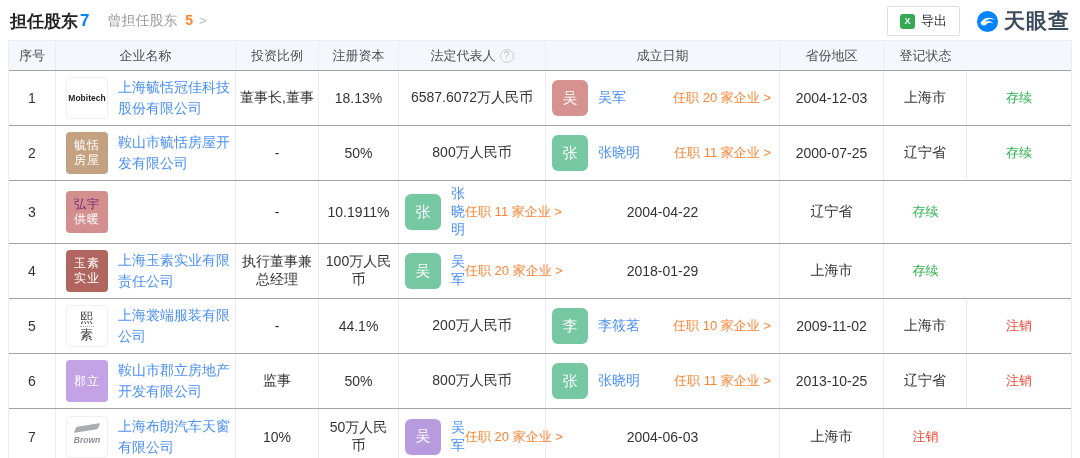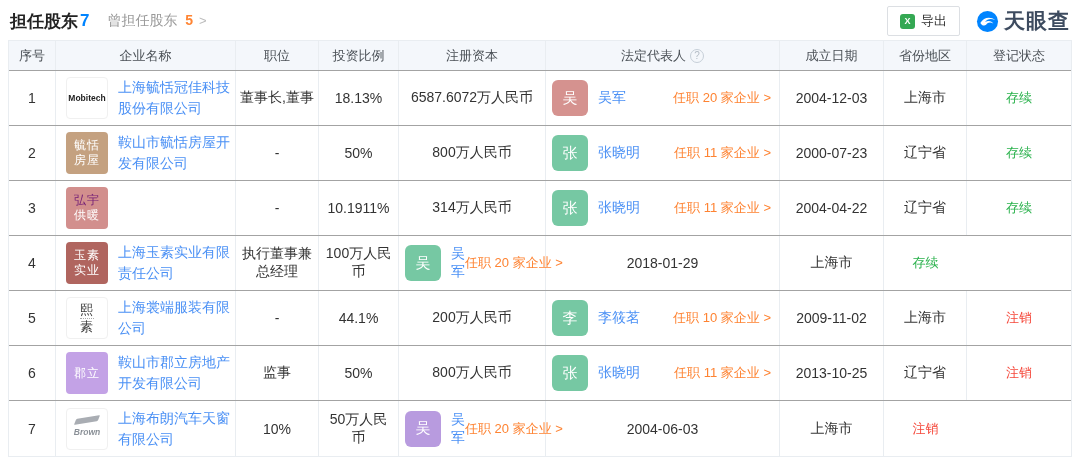--- a/index.html
+++ b/index.html
@@ -90,21 +90,20 @@
         <span class="brand-text">天眼查</span>
       </div>
     </div>
   </div>
 
   <div class="table">
 
     <div class="tr head">
       <div class="td c1">序号</div>
       <div class="td c2">企业名称</div>
-      <div class="td c3">职位</div>
       <div class="td c4">投资比例</div>
       <div class="td c5">注册资本</div>
       <div class="td c6">
         <span>法定代表人</span>
         <span class="qicon"></span>
       </div>
       <div class="td c7">成立日期</div>
       <div class="td c8">省份地区</div>
       <div class="td c9">登记状态</div>
     </div>
@@ -141,36 +140,35 @@
         <a class="clink">鞍山市毓恬房屋开发有限公司</a>
       </div>
       <div class="td c3">-</div>
       <div class="td c4">50%</div>
       <div class="td c5">800万人民币</div>
       <div class="td c6">
         <span class="avatar" style="background: rgb(118, 200, 163);">张</span>
         <a class="rname">张晓明</a>
         <a class="offices">任职 11 家企业 &gt;</a>
       </div>
-      <div class="td c7">2000-07-23</div>
+      <div class="td c7">2000-07-25</div>
       <div class="td c8">辽宁省</div>
       <div class="td c9" style="color: rgb(43, 178, 77);">存续</div>
     </div>
 
     <div class="tr">
       <div class="td c1">3</div>
       <div class="td c2">
         <div class="logo" style="background: rgb(210, 143, 141);">
           <span class="ll" style="color: #701a75;">弘宇</span>
           <span class="ll" style="color: rgb(255, 255, 255);">供暖</span>
         </div>
       </div>
       <div class="td c3">-</div>
       <div class="td c4">10.1911%</div>
-      <div class="td c5">314万人民币</div>
       <div class="td c6">
         <span class="avatar" style="background: rgb(118, 200, 163);">张</span>
         <a class="rname">张晓明</a>
         <a class="offices">任职 11 家企业 &gt;</a>
       </div>
       <div class="td c7">2004-04-22</div>
       <div class="td c8">辽宁省</div>
       <div class="td c9" style="color: rgb(43, 178, 77);">存续</div>
     </div>
 

